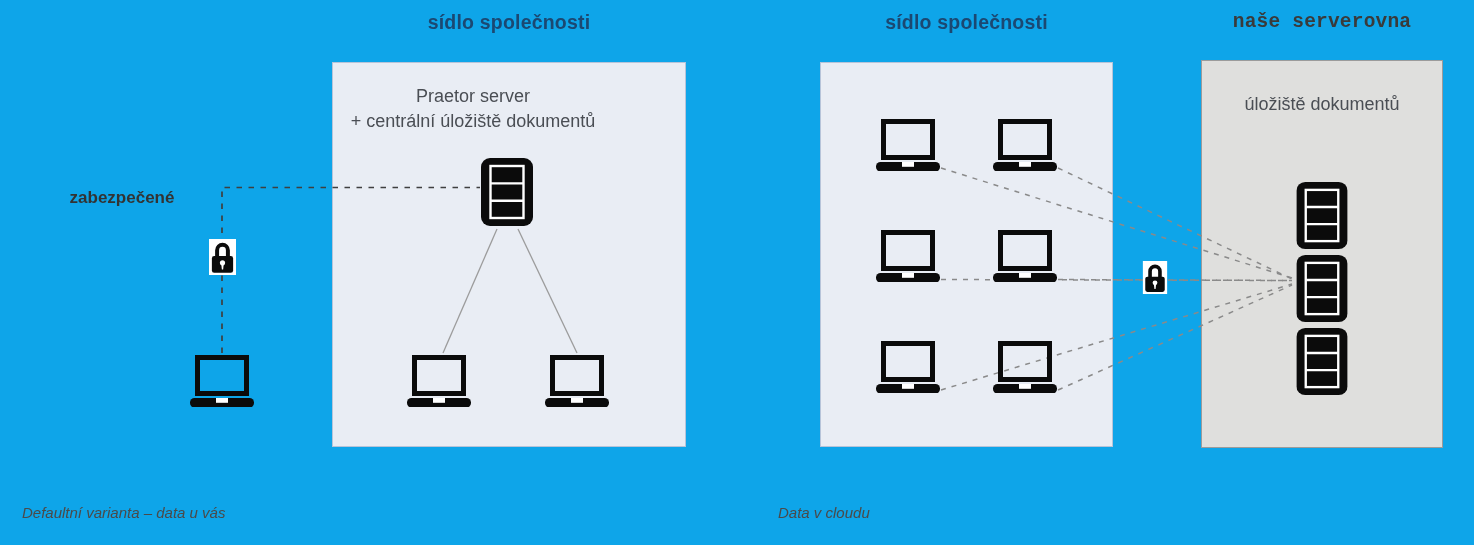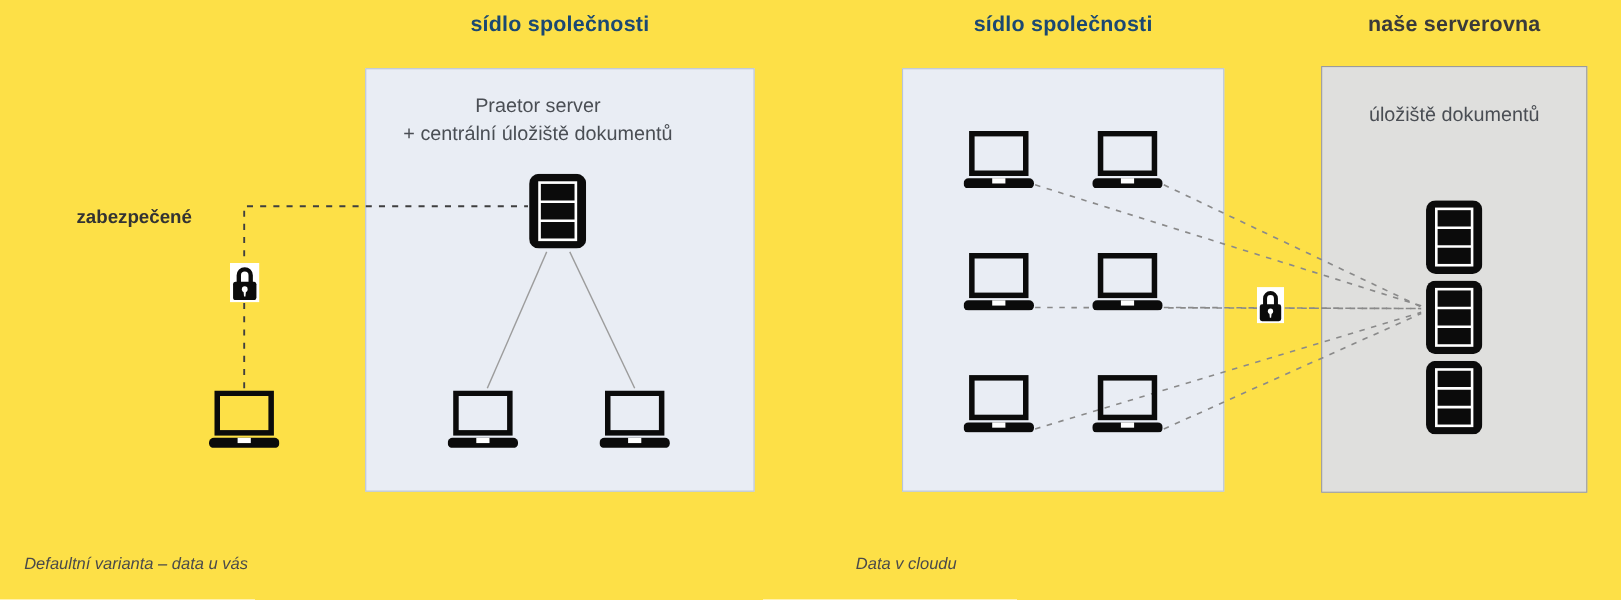--- a/index.html
+++ b/index.html
@@ -1,19 +1,19 @@
 <!DOCTYPE html>
 <html><head>
 <meta charset="utf-8">
 <style>
   html,body{margin:0;padding:0;background:#ffffff;}
   .canvas{
     position:relative;
     width:1474px;height:545px;
-    background:#fde047;
+    background:#0ea5e9;
     font-family:"Liberation Sans", sans-serif;
     overflow:hidden;
   }
   .title{
     position:absolute;top:11px;
     font-size:19.5px;font-weight:700;
     text-align:center;letter-spacing:.2px;
   }
   .title-blue{color:#1b4872;}
   .title-dark{color:#3a3a3a;}
@@ -83,23 +83,23 @@
       <path d="M1058,279.5 L1292,280.5"></path>
       <path d="M941,390 L1292,284"></path>
       <path d="M1058,390 L1292,285"></path>
     </g>
   </svg>
 
   <div class="title title-blue" style="left:332px;width:354px;">sídlo společnosti</div>
 
   <div class="title title-blue" style="left:820px;width:293px;">sídlo společnosti</div>
 
-  <div class="title title-dark" style="left:1201px;width:242px;">naše serverovna</div>
+  <div class="title title-dark" style="left:1201px;width:242px;font-family:Liberation Mono, monospace;">naše serverovna</div>
 
-  <div class="box-label" style="left:348px;top:84px;width:282px;">
+  <div class="box-label" style="left:332px;top:84px;width:282px;">
     <div>Praetor server</div>
     <div>+ centrální úložiště dokumentů</div>
   </div>
 
   <div class="box-label" style="left:1201px;top:92px;width:242px;">
     <div>úložiště dokumentů</div>
   </div>
 
   <div class="ssl-label" style="left:40px;top:187px;width:164px;">
     <div>zabezpečené</div>

